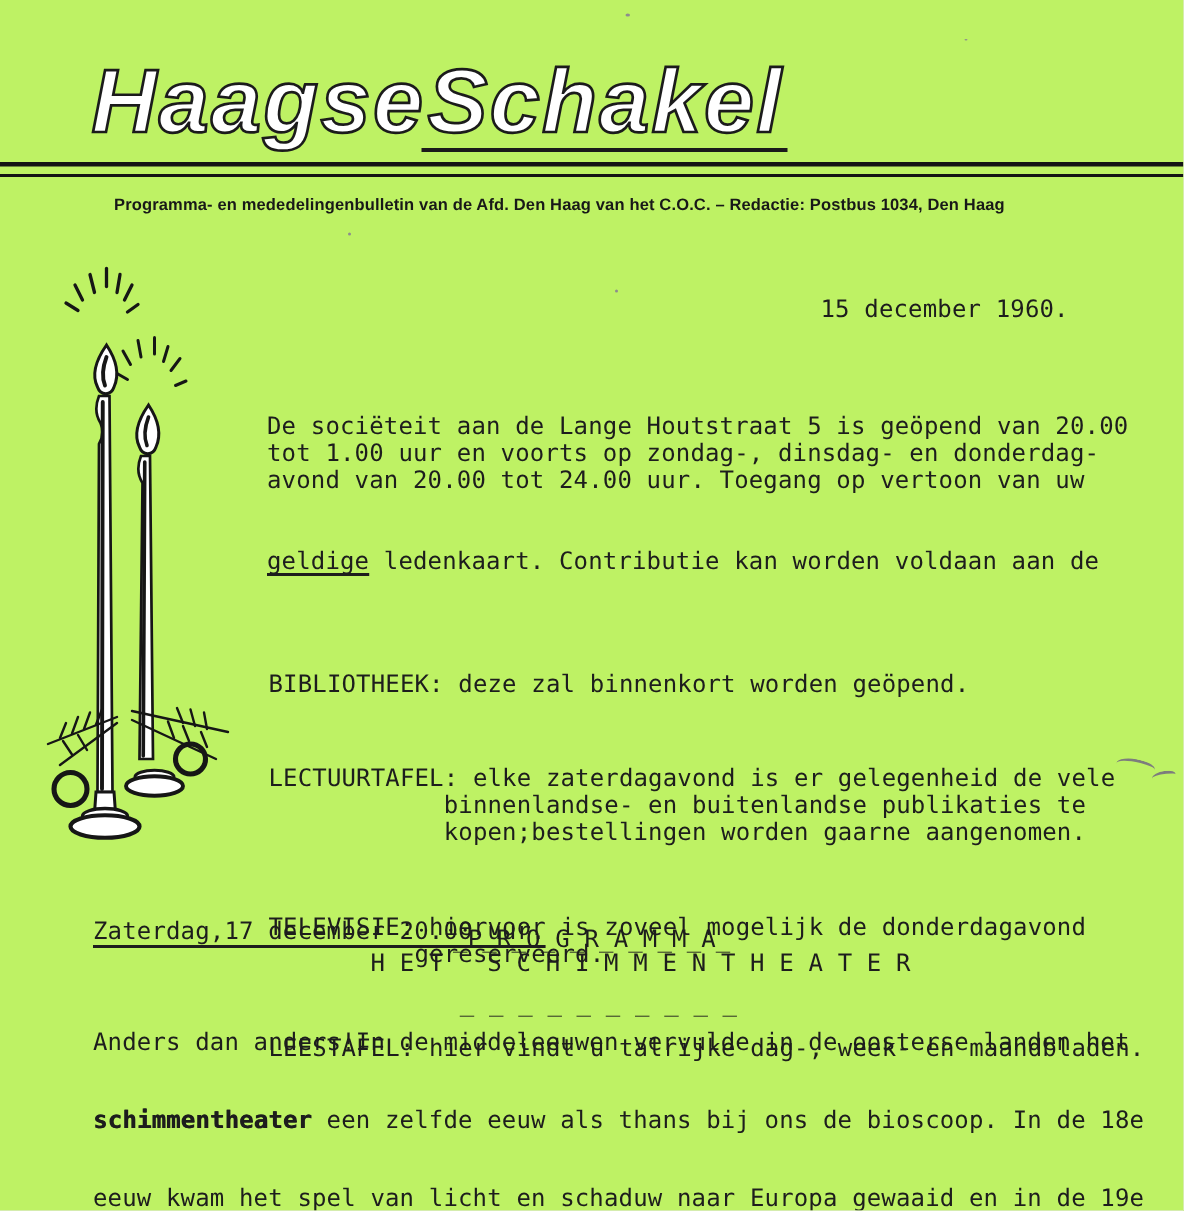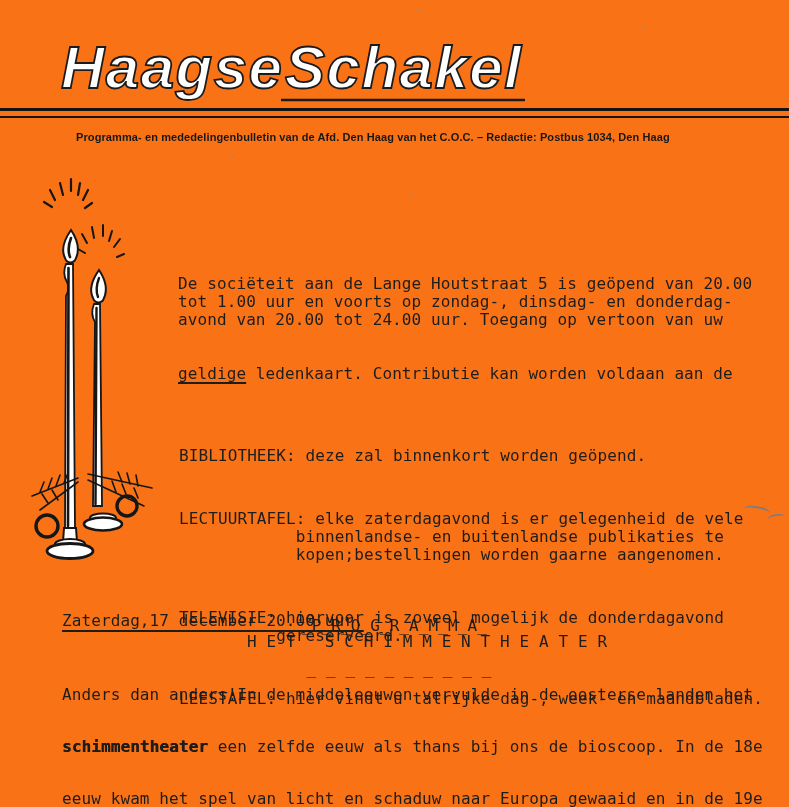--- a/index.html
+++ b/index.html
@@ -1,17 +1,17 @@
 <!DOCTYPE html>
 <html><head>
 <meta charset="utf-8">
 <style>
   html,body{margin:0;padding:0;background:#e8e8e8;}
   .page{
-    position:relative;width:789px;height:807px;background:#f97316;
+    position:relative;width:789px;height:807px;background:#bef264;
     color:#1d1d1d;font-family:"DejaVu Sans Mono",monospace;overflow:hidden;
   }
   
   .logo{position:absolute;left:55px;top:24px;}
   .rule-top{position:absolute;left:0;top:108px;width:789px;height:3px;background:#141414;}
   .rule-bottom{position:absolute;left:0;top:116px;width:789px;height:2px;background:#141414;}
   .subtitle{
     position:absolute;left:42px;top:131px;width:700px;
     font-family:"Liberation Sans",sans-serif;font-size:11px;font-weight:700;
     letter-spacing:.1px;color:#181818;white-space:nowrap;margin-left:34px;
@@ -116,20 +116,21 @@
 
       <g>
         <circle cx="21" cy="350" r="11" stroke-width="3.4"></circle>
         <path d="M38,352 L50,352 L51,366 L37,366 Z" stroke-width="2" fill="#ffffff"></path>
         <ellipse cx="44" cy="368" rx="15" ry="5" stroke-width="2.2" fill="#ffffff"></ellipse>
         <ellipse cx="44" cy="375" rx="23" ry="7.5" stroke-width="2.8" fill="#ffffff"></ellipse>
       </g>
     </g>
   </svg>
 
+  <div class="tw date-line">15 december 1960.</div>
 
   <div class="tw opening">
     <div>De sociëteit aan de Lange Houtstraat 5 is geöpend van 20.00
 tot 1.00 uur en voorts op zondag-, dinsdag- en donderdag-
 avond van 20.00 tot 24.00 uur. Toegang op vertoon van uw</div>
     <div><span class="und">geldige</span><span> ledenkaart. Contributie kan worden voldaan aan de</span></div>
   </div>
 
   <div class="tw facilities">
     <div class="fac">BIBLIOTHEEK: deze zal binnenkort worden geöpend.</div>

